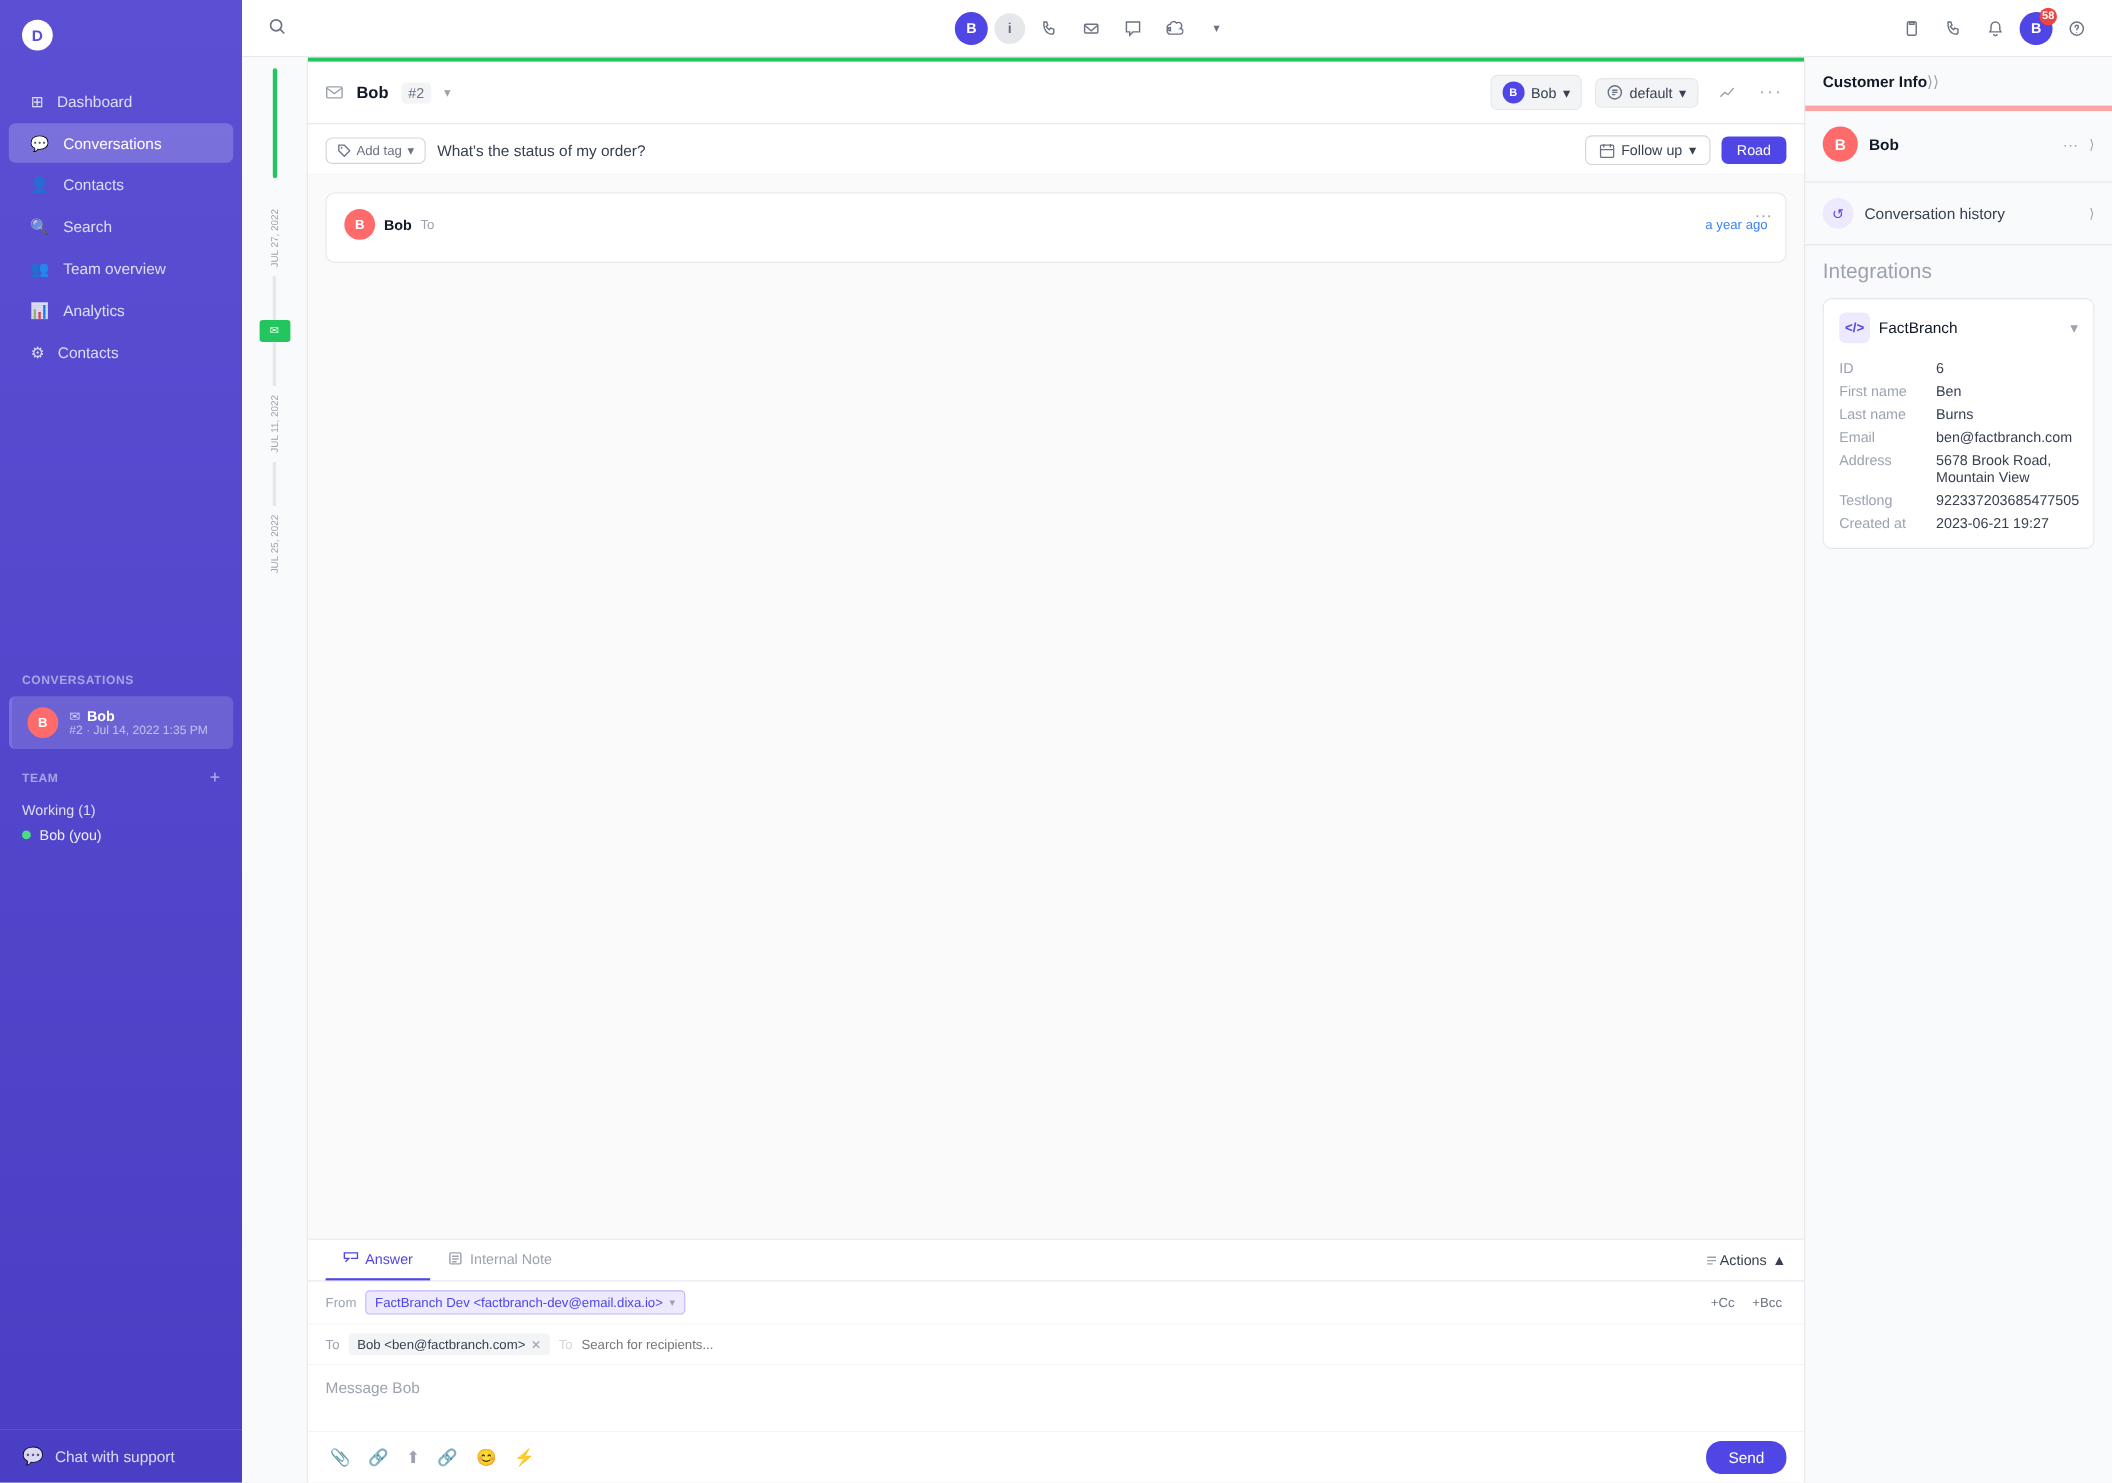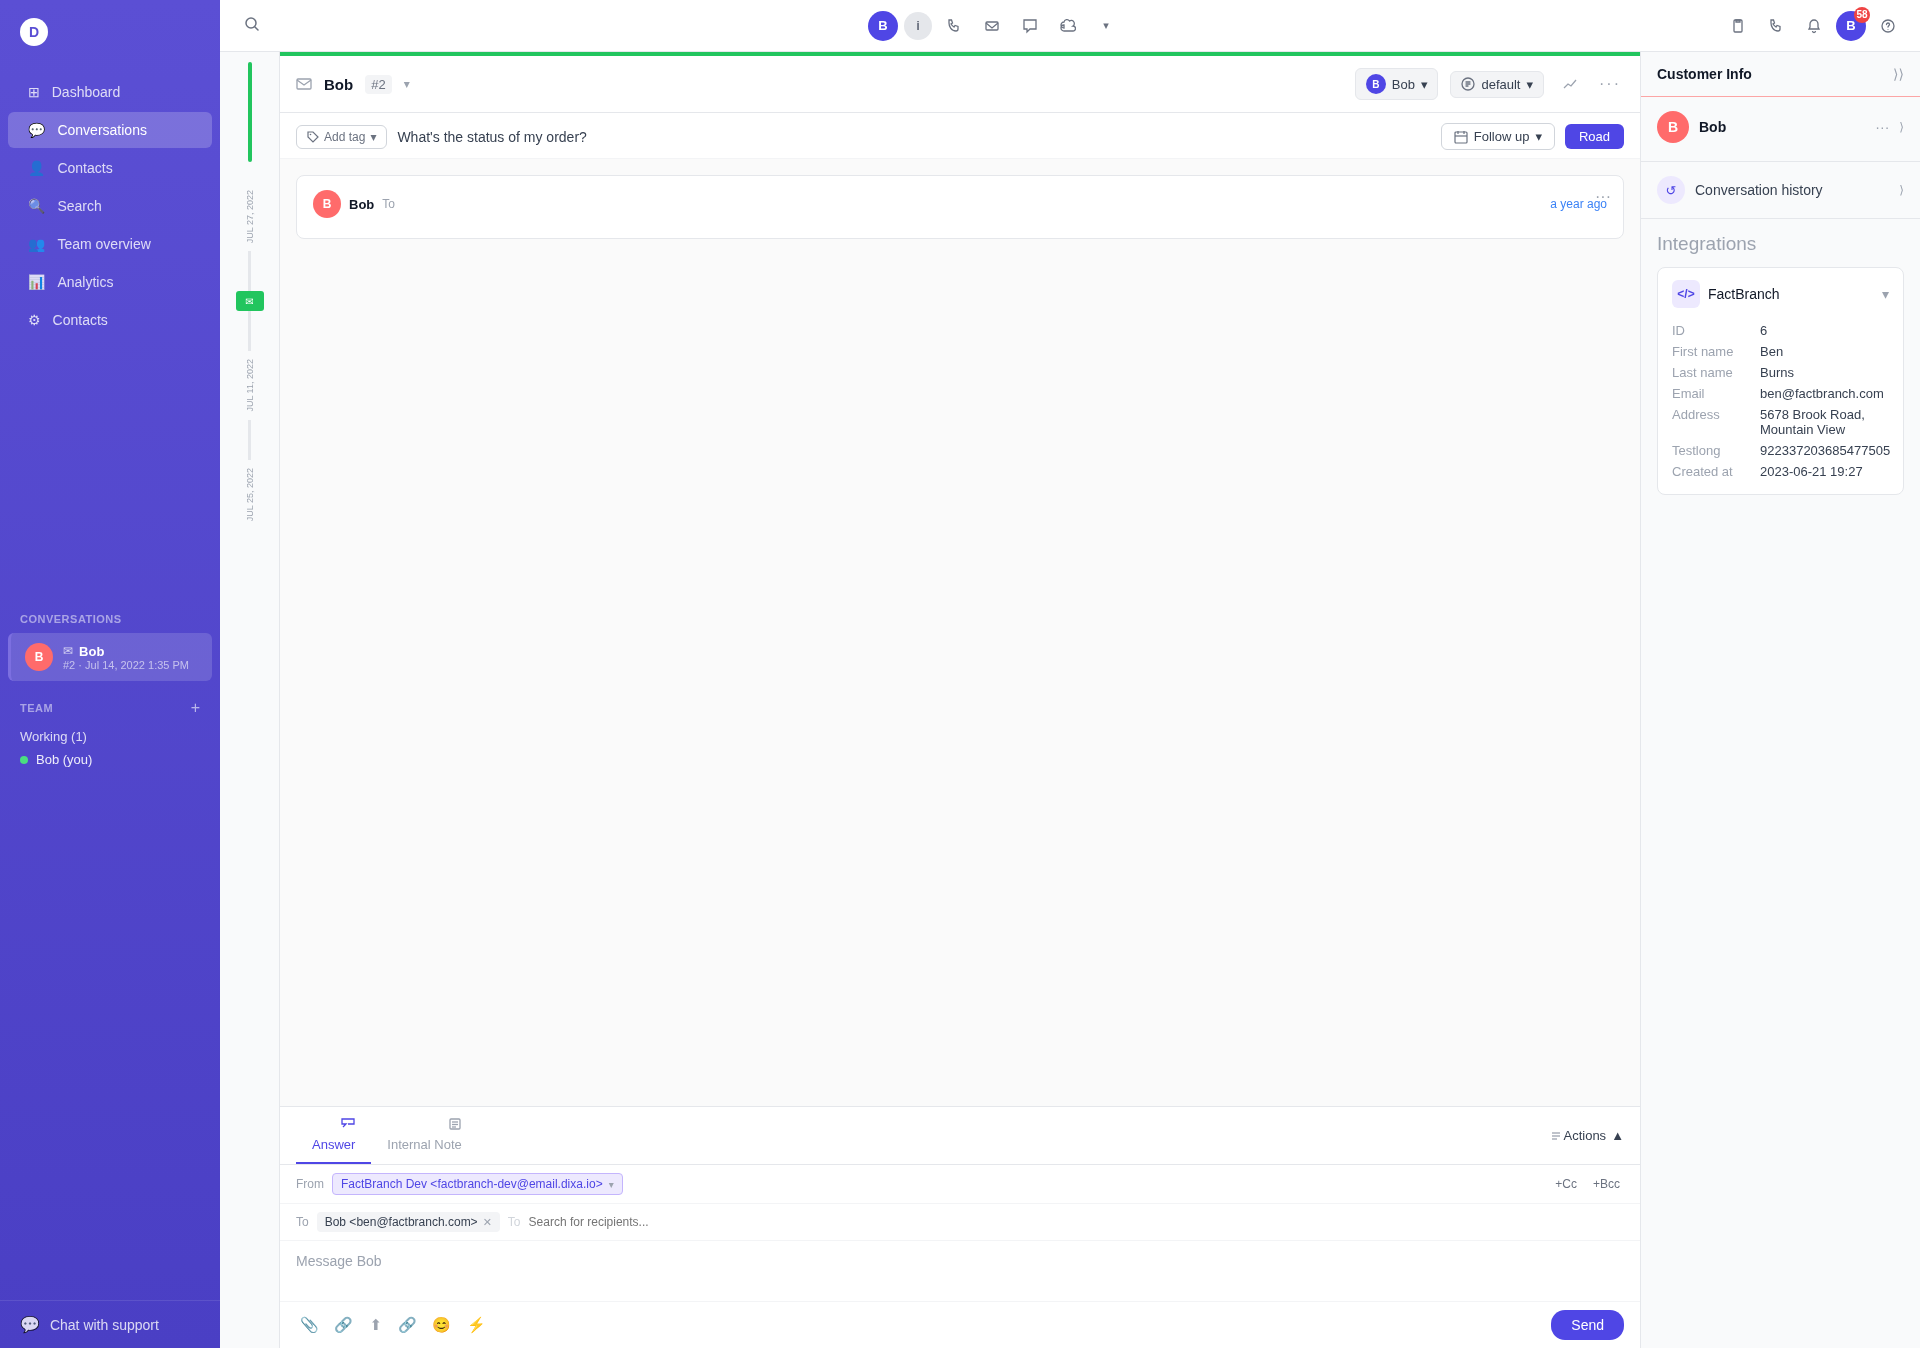--- a/index.html
+++ b/index.html
@@ -360,21 +360,21 @@
       padding: 0 16px;
       border-bottom: 1px solid #e5e7eb;
       gap: 0;
     }
     .reply-tab {
       padding: 10px 16px;
       font-size: 13px;
       color: #9ca3af;
       cursor: pointer;
       border-bottom: 2px solid transparent;
-      display: flex; align-items: flex-end; gap: 6px; flex-direction: column;
+      display: flex; align-items: flex-start; gap: 6px;
     }
     .reply-tab.active {
       color: #4f46e5;
       border-bottom-color: #4f46e5;
     }
     .reply-tab-spacer { flex: 1; }
     .actions-btn {
       display: flex; align-items: center; gap: 5px;
       font-size: 13px; color: #374151; cursor: pointer;
       padding: 8px 0;
@@ -461,23 +461,23 @@
 
     
     .right-panel {
       width: 280px;
       background: #f9fafb;
       border-left: 1px solid #e5e7eb;
       overflow-y: auto;
       flex-shrink: 0;
     }
     .right-panel-header {
-      display: flex; align-items: center; justify-content: space-between;
+      display: flex; align-items: center; 
       padding: 14px 16px;
-      border-bottom: 1px solid #fca5a5;
+      border-bottom: 5px solid #fca5a5;
     }
     .rp-title { font-size: 14px; font-weight: 600; color: #111827; }
     .rp-expand { color: #9ca3af; cursor: pointer; font-size: 14px; }
 
     .customer-card {
       padding: 14px 16px;
       border-bottom: 1px solid #e5e7eb;
     }
     .customer-card-header {
       display: flex; align-items: center; gap: 10px;

